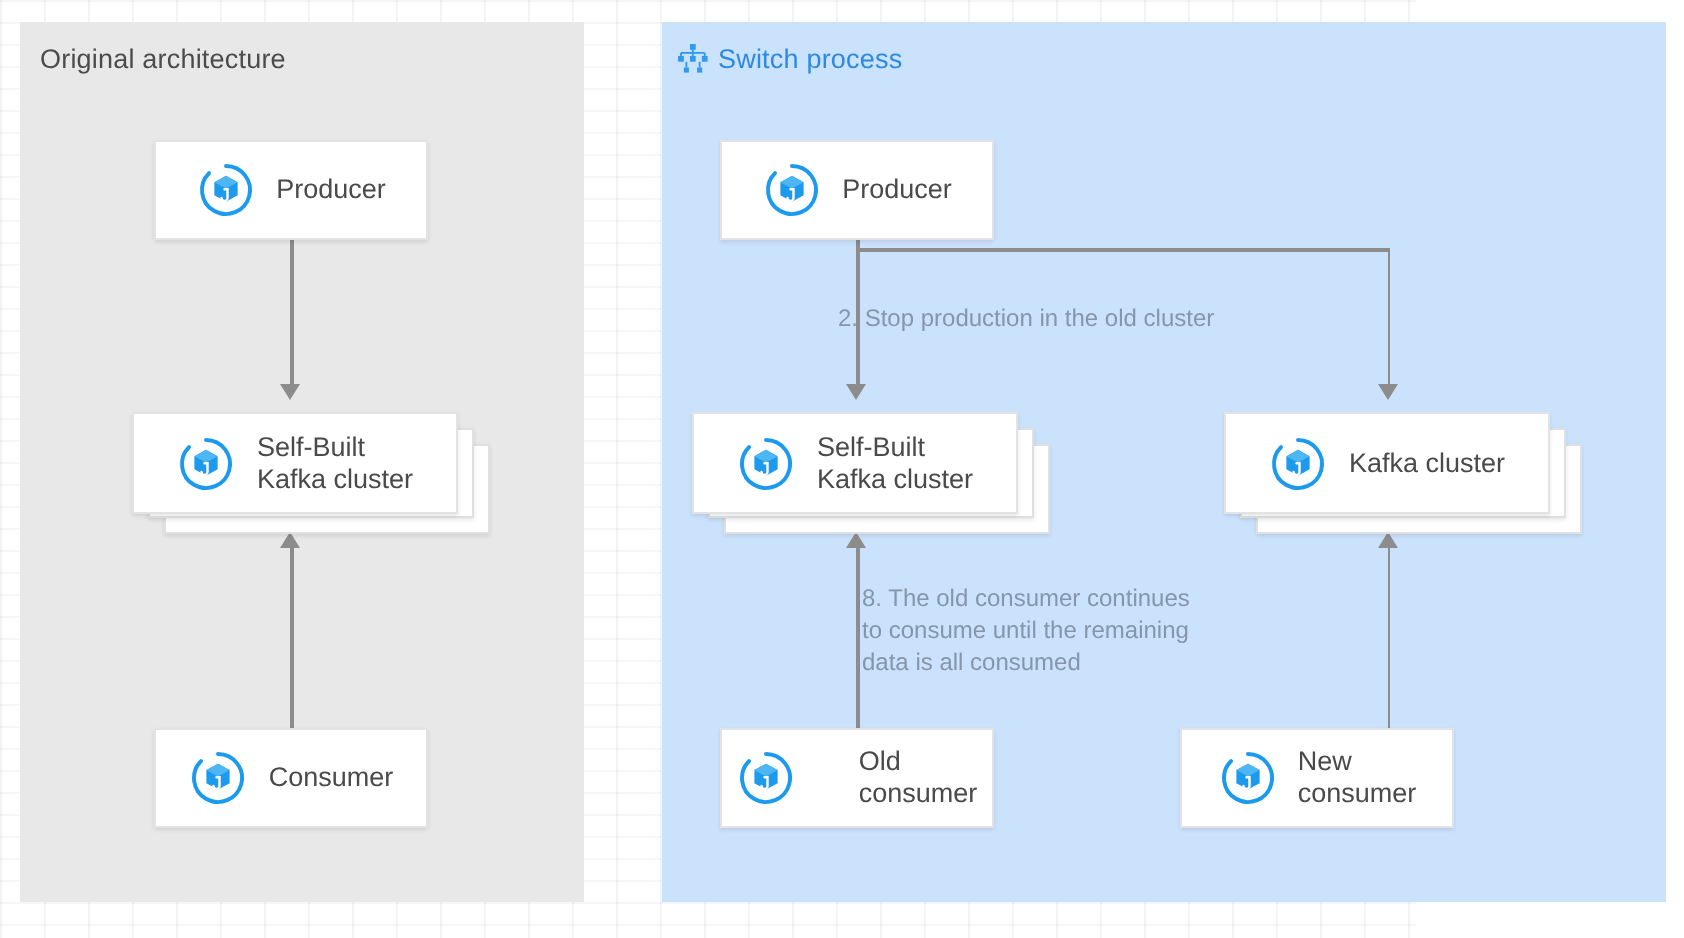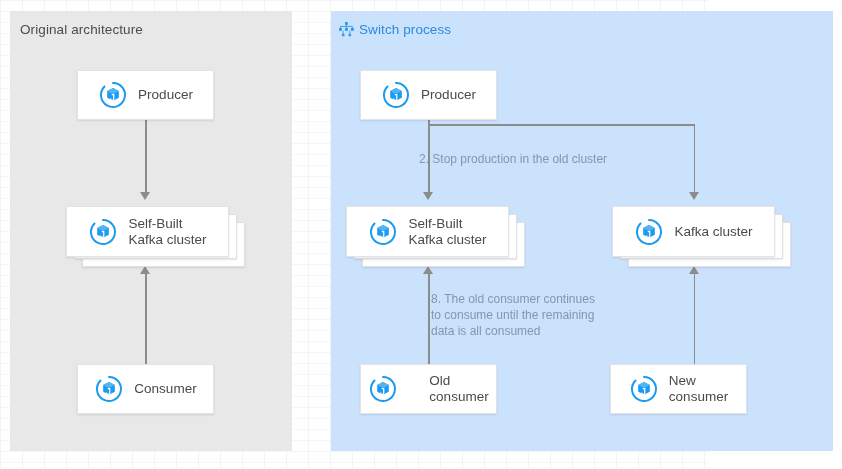--- a/index.html
+++ b/index.html
@@ -247,21 +247,21 @@
         <path d="M16 3.2 a12.8 12.8 0 1 1 -9.05 3.75" fill="none" stroke="#1b9aee" stroke-width="2.1" stroke-linecap="round"></path>
         <path d="M16 8.4 l6.2 3.4 v7.0 l-6.2 3.4 l-6.2 -3.4 v-7.0 Z" fill="#1b9aee"></path>
         <path d="M16 8.4 l6.2 3.4 l-6.2 3.4 l-6.2 -3.4 Z" fill="#4fb6f4"></path>
         <path d="M15.2 15.6 h1.6 v4.6 a1.6 1.6 0 0 1 -3.2 0" fill="none" stroke="#ffffff" stroke-width="1.3" stroke-linecap="round"></path>
       </svg>
     </span>
     <span class="label">Old
 consumer</span>
   </div>
 
-  <div class="node" id="new-consumer" style="left:610px;top:364px;width:137px;height:50px;">
+  <div class="node" id="new-consumer" style="left:590px;top:364px;width:137px;height:50px;">
     <span class="nodeicon">
       <svg viewBox="0 0 32 32" width="30" height="30" aria-hidden="true">
         <path d="M16 3.2 a12.8 12.8 0 1 1 -9.05 3.75" fill="none" stroke="#1b9aee" stroke-width="2.1" stroke-linecap="round"></path>
         <path d="M16 8.4 l6.2 3.4 v7.0 l-6.2 3.4 l-6.2 -3.4 v-7.0 Z" fill="#1b9aee"></path>
         <path d="M16 8.4 l6.2 3.4 l-6.2 3.4 l-6.2 -3.4 Z" fill="#4fb6f4"></path>
         <path d="M15.2 15.6 h1.6 v4.6 a1.6 1.6 0 0 1 -3.2 0" fill="none" stroke="#ffffff" stroke-width="1.3" stroke-linecap="round"></path>
       </svg>
     </span>
     <span class="label">New
 consumer</span>

